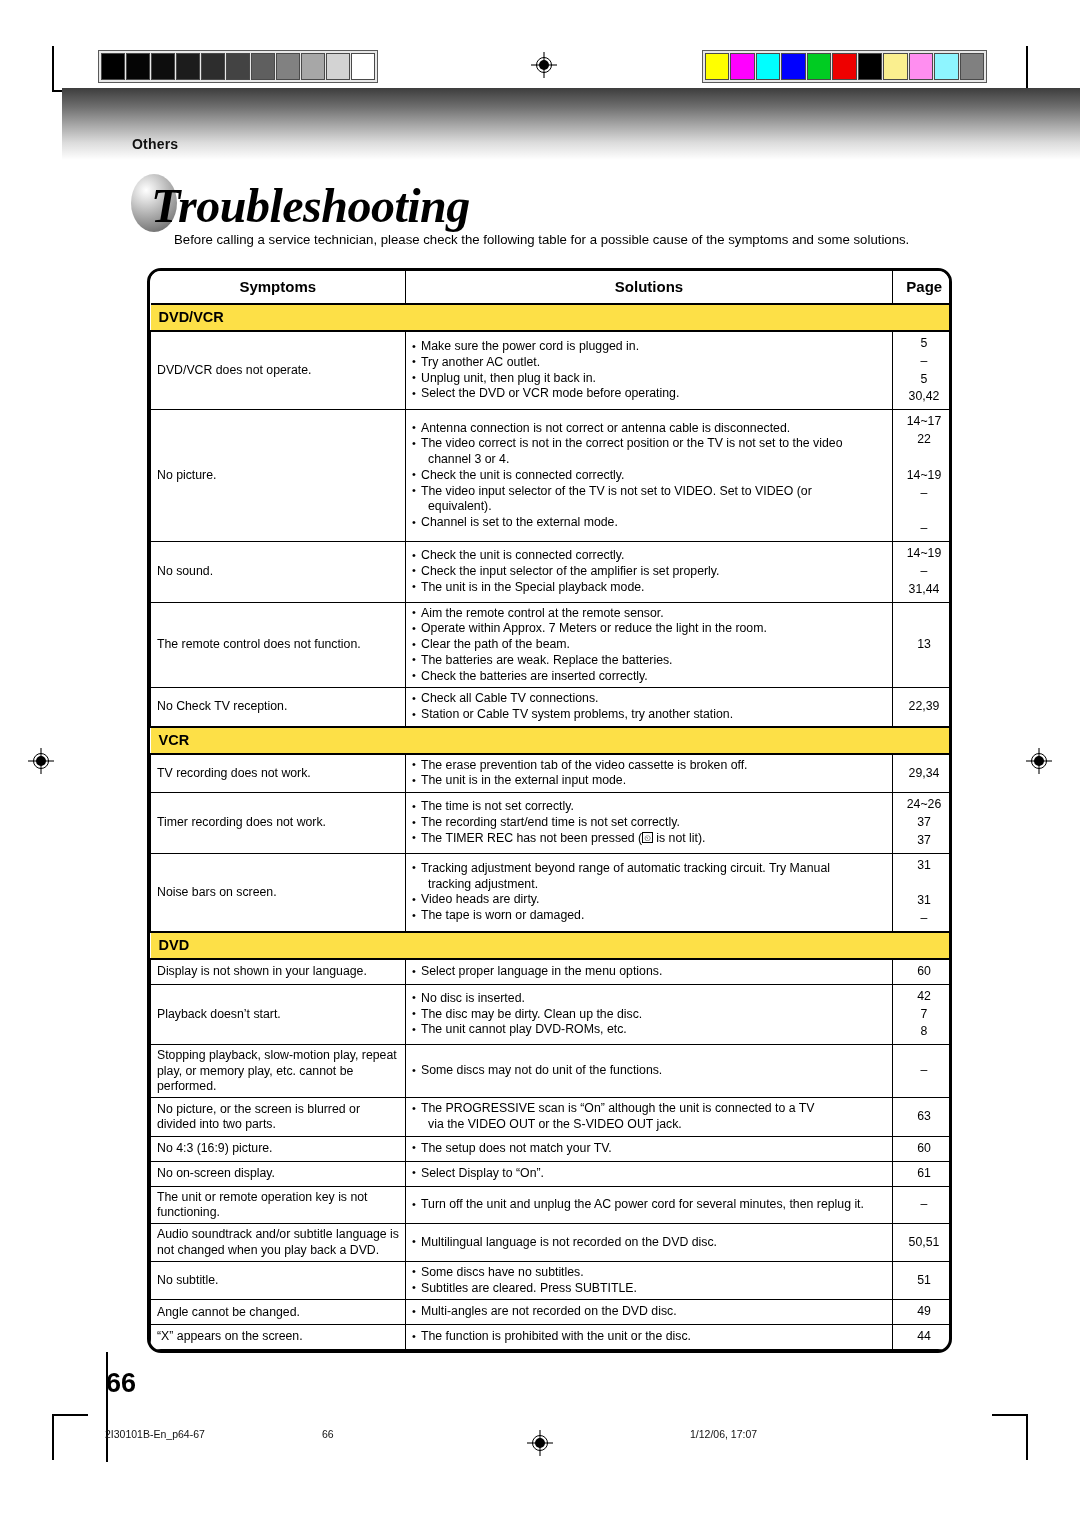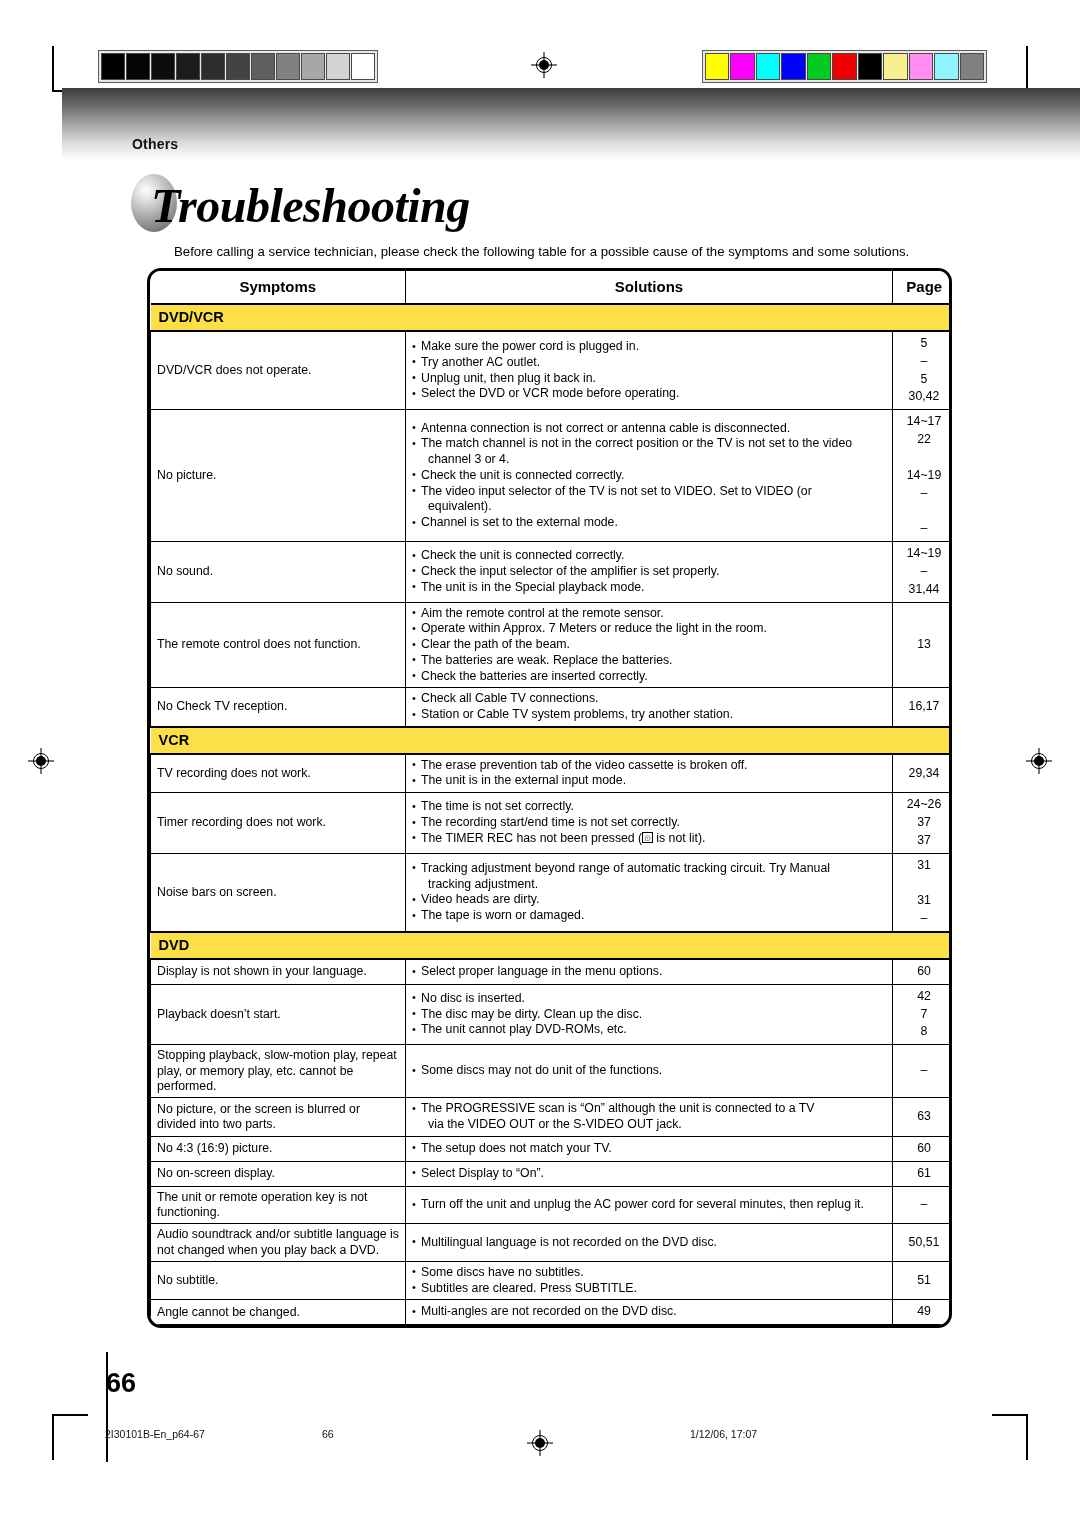--- a/index.html
+++ b/index.html
@@ -114,21 +114,20 @@
     color: #000;
     letter-spacing: -0.5px;
     margin-left: 11px;
   }
   .intro-text {
     position: absolute;
     left: 174px; top: 232px;
     width: 790px;
     font-size: 13.2px;
     color: #000;
-    margin-top: 12px;
   }
 
   
   .table-outer {
     position: absolute;
     left: 147px; top: 268px;
     width: 805px;
     border: 3.5px solid #000;
     border-radius: 14px;
     box-sizing: border-box;
@@ -346,21 +345,21 @@
           <td class="pg">5
 –
 5
 30,42</td>
         </tr>
         <tr>
           <td class="sym">No picture.</td>
           <td class="sol">
             <ul class="sol-list">
               <li>Antenna connection is not correct or antenna cable is disconnected.</li>
-              <li>The match channel is not in the correct position or the TV is not set to the video</li>
+              <li>The video correct is not in the correct position or the TV is not set to the video</li>
               <li class="cont">channel 3 or 4.</li>
               <li>Check the unit is connected correctly.</li>
               <li>The video input selector of the TV is not set to VIDEO. Set to VIDEO (or</li>
               <li class="cont">equivalent).</li>
               <li>Channel is set to the external mode.</li>
             </ul>
           </td>
           <td class="pg">14~17
 22
 
@@ -396,21 +395,21 @@
           <td class="pg">13</td>
         </tr>
         <tr>
           <td class="sym">No Check TV reception.</td>
           <td class="sol">
             <ul class="sol-list">
               <li>Check all Cable TV connections.</li>
               <li>Station or Cable TV system problems, try another station.</li>
             </ul>
           </td>
-          <td class="pg">16,17</td>
+          <td class="pg">22,39</td>
         </tr>
         <tr class="section-row">
           <td colspan="3">VCR</td>
         </tr>
         <tr>
           <td class="sym">TV recording does not work.</td>
           <td class="sol">
             <ul class="sol-list">
               <li>The erase prevention tab of the video cassette is broken off.</li>
               <li>The unit is in the external input mode.</li>
@@ -538,20 +537,29 @@
         </tr>
         <tr>
           <td class="sym">Angle cannot be changed.</td>
           <td class="sol">
             <ul class="sol-list">
               <li>Multi-angles are not recorded on the DVD disc.</li>
             </ul>
           </td>
           <td class="pg">49</td>
         </tr>
+        <tr>
+          <td class="sym">“X” appears on the screen.</td>
+          <td class="sol">
+            <ul class="sol-list">
+              <li>The function is prohibited with the unit or the disc.</li>
+            </ul>
+          </td>
+          <td class="pg">44</td>
+        </tr>
       </tbody>
   </table>
 </div>
 
 <div class="bottom-rule"></div>
 <div class="page-num-wrap">
   <div class="page-num">66</div>
 </div>
 
 <div class="footer-line f-file">2I30101B-En_p64-67</div>

